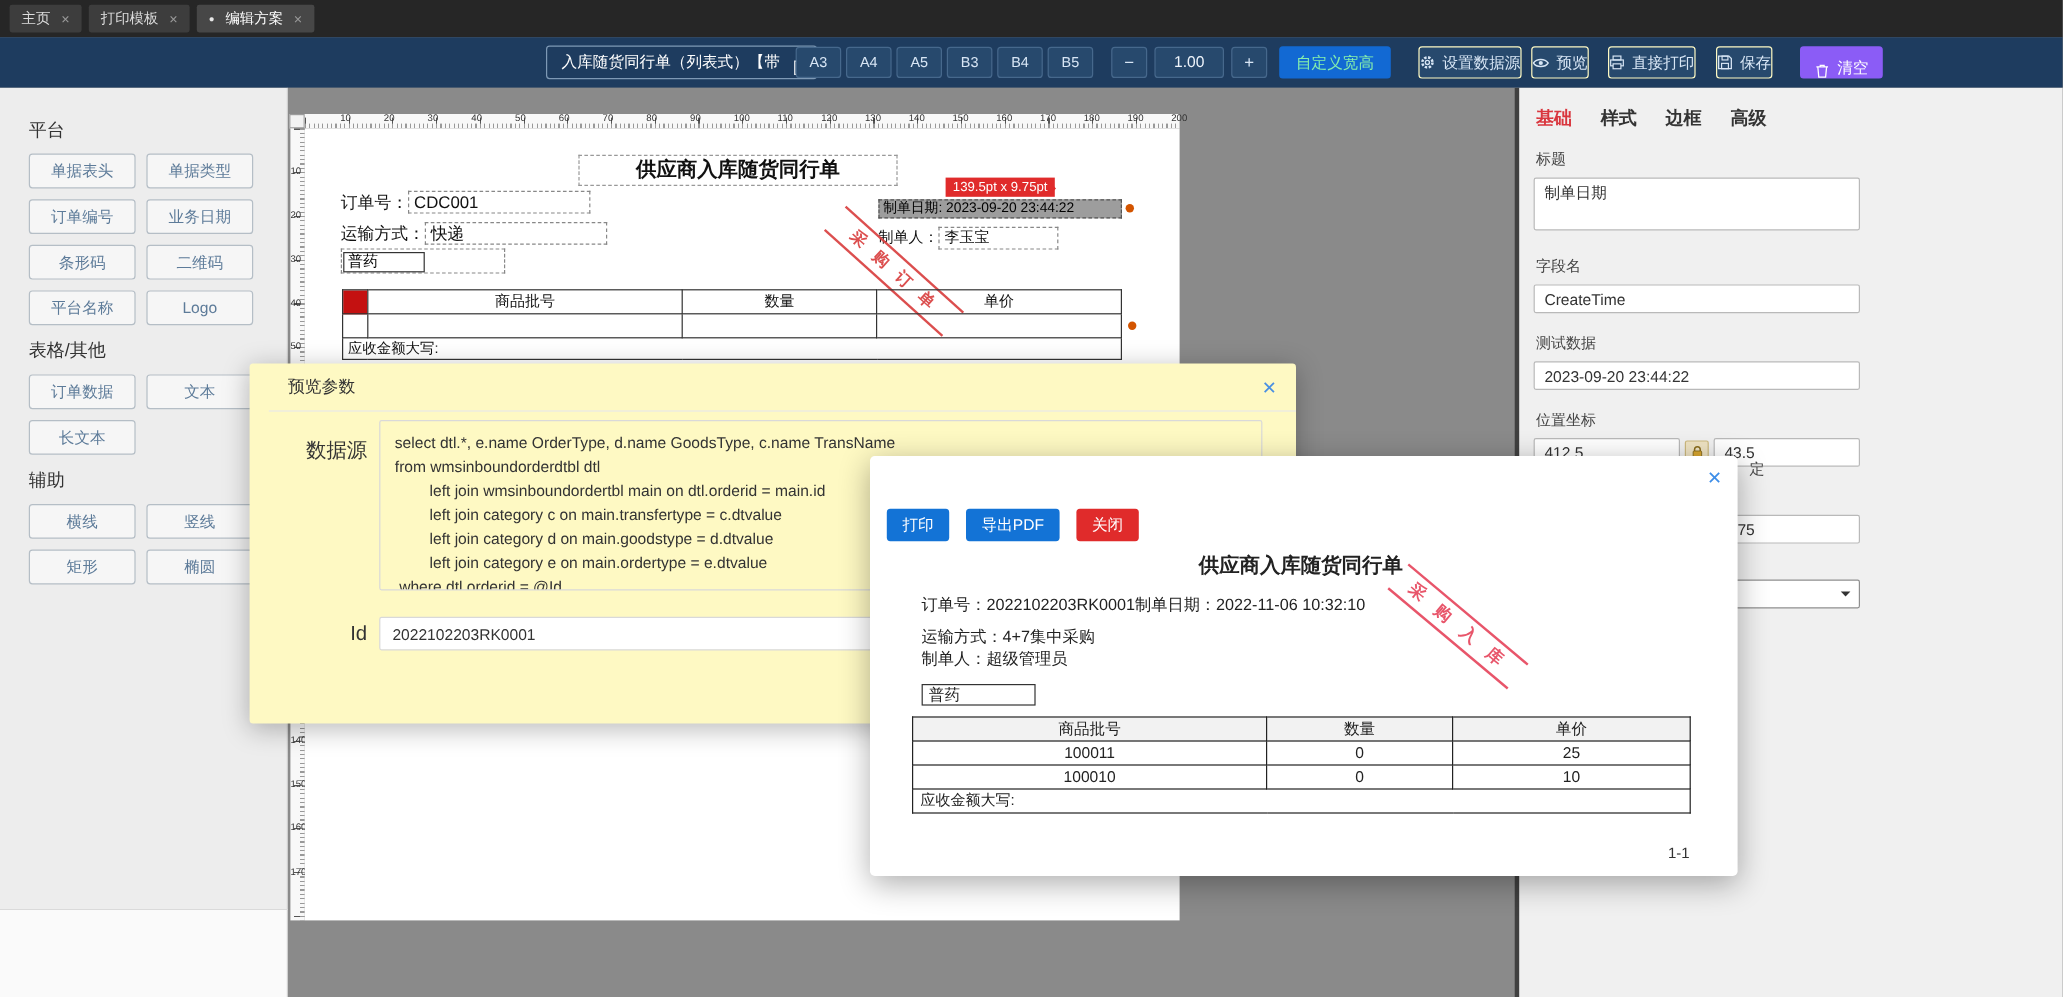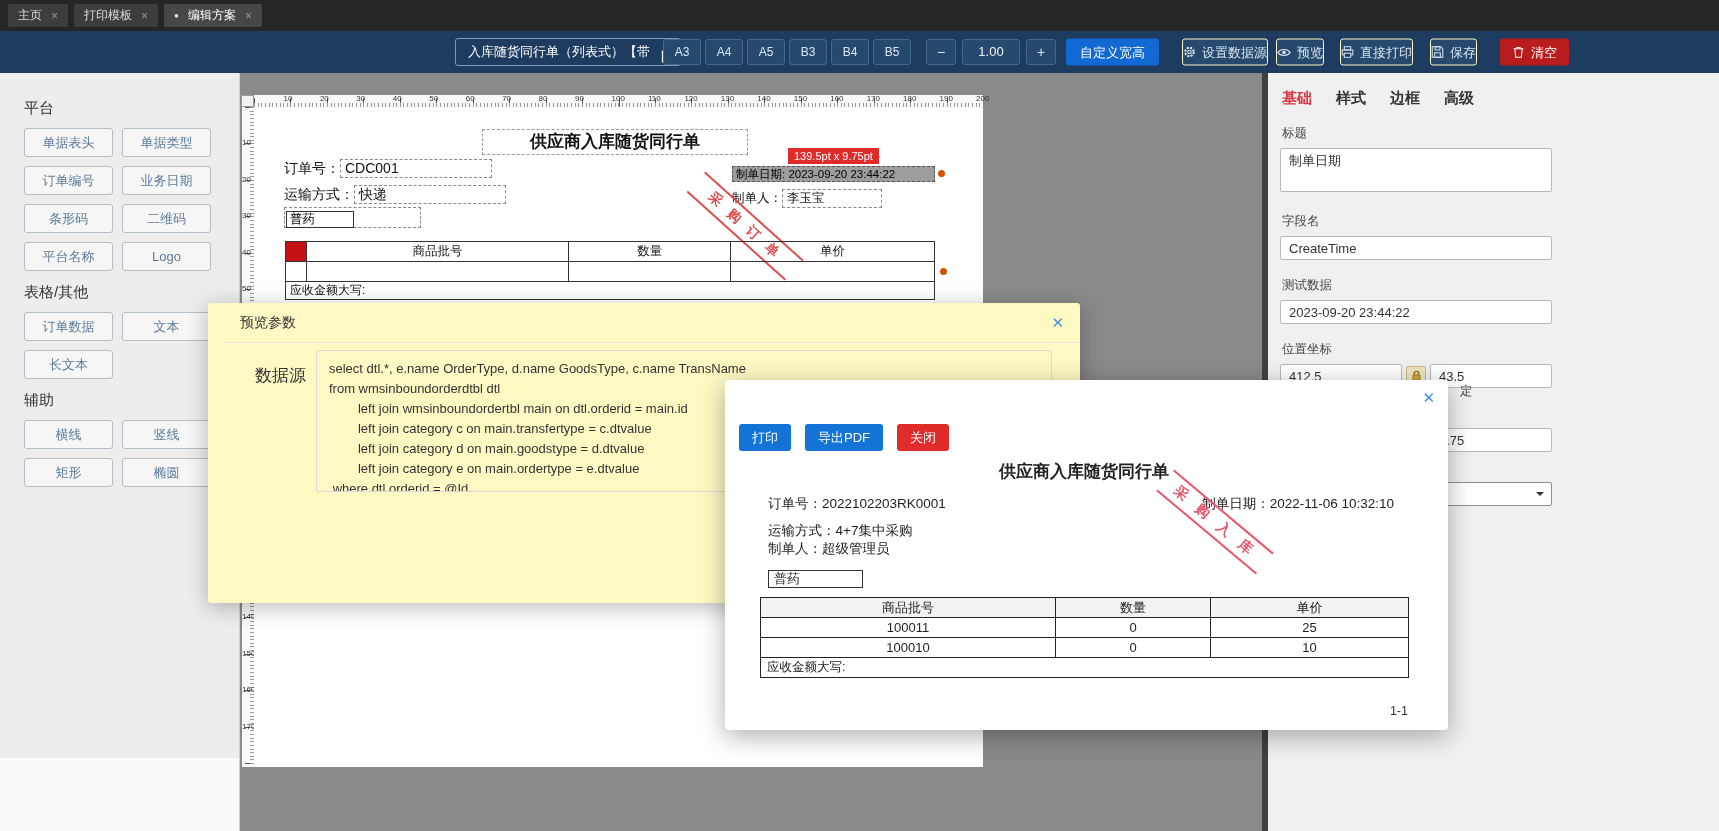--- a/index.html
+++ b/index.html
@@ -17,23 +17,23 @@
   .toolbar { position:absolute; left:0; top:31px; width:1719px; height:42px; background:#1e3c5f; z-index:5; }
   .toolbar > * { position:absolute; top:50%; transform:translateY(-50%); }
   .tpl-name { left:455px; height:28px; border:1px solid #7e99b5; border-radius:3px; color:#fff; font-size:13px; line-height:26px; padding:0 30px 0 12px; white-space:nowrap; cursor:pointer; }
   .tpl-name .tpl-icon { position:absolute; right:8px; top:7px; }
   .paper-group { left:663px; display:flex; gap:4px; }
   .paper-btn { width:38px; height:26px; background:#27496d; border:1px solid #46688c; color:#d8e6f5; font-size:12px; border-radius:3px; cursor:pointer; }
   .zoom-group { left:926px; display:flex; gap:6px; align-items:center; }
   .zbtn { width:30px; height:26px; background:#27496d; border:1px solid #46688c; color:#d8e6f5; font-size:14px; border-radius:3px; cursor:pointer; }
   .zval { width:58px; height:26px; background:#27496d; border:1px solid #46688c; color:#eef4fb; font-size:13px; border-radius:3px; text-align:center; line-height:24px; cursor:text; }
   .tbtn { height:27px; display:flex; align-items:center; gap:6px; font-size:13px; border-radius:3px; cursor:pointer; border:none; white-space:nowrap; }
-  .tbtn.blue { background:#1269d3; color:#ffffff; padding:0 14px; }
+  .tbtn.blue { background:#1269d3; color:#86efac; padding:0 14px; }
   .tbtn.dark { background:#27496d; border:1px solid #fef9c3; color:#d8e6f5; padding:0 0; }
-  .tbtn.red  { background:#b91c1c; color:#fff; padding:0 12px; }
+  .tbtn.red  { background:#8b5cf6; color:#fff; padding:0 12px;align-items:flex-end; }
   .btn-custom { left:1066px; } .btn-ds { left:1182px; } .btn-preview { left:1276px; }
   .btn-print { left:1340px; } .btn-save { left:1430px; } .btn-clear { left:1500px; }
   .ic { display:inline-flex; align-items:center; }
 
   
   .sidebar { position:absolute; left:0; top:73px; width:240px; height:685px; background:#ededed; border-right:1px solid #cfcfcf; padding:14px 24px; }
   .sidebar-bottom { position:absolute; left:0; top:758px; width:240px; height:73px; background:#fafafa; border-right:1px solid #cfcfcf; }
   .sb-title { font-size:15px; color:#333; font-weight:500; margin:12px 0 10px; }
   .sb-grid { display:flex; flex-wrap:wrap; gap:9px; }
   .sb-btn { width:89px; height:29px; background:#f6f6f6; border:1px solid #b5bec6; border-radius:3px; color:#5d7ب99; color:#5d7b99; font-size:13px; cursor:pointer; }
@@ -68,21 +68,21 @@
   .d1 { left:684px; top:63px; } .d2 { left:686px; top:161px; }
   .c-drug { position:absolute; left:30px; top:100px; width:137px; height:21px; border:1px dashed #888; padding:1px; }
   .solid-box { display:inline-block; width:68px; height:17px; border:1px solid #333; font-size:12.5px; line-height:15px; padding-left:3px; }
   .c-stamp { position:absolute; left:425px; top:105px; width:132px; transform:rotate(42deg); border-top:2px solid #d94040; border-bottom:2px solid #d94040; color:#d94040; text-align:center; font-size:13.5px; font-weight:bold; letter-spacing:4px; padding:3px 0; white-space:nowrap; opacity:.92; }
   .c-table { position:absolute; left:31px; top:134px; width:650px; border-collapse:collapse; table-layout:fixed; font-size:12.5px; color:#111; }
   .c-table th,.c-table td { border:1px solid #333; height:20px; text-align:center; font-weight:normal; padding:0; }
   .redcell { background:#c41111; }
   .c-table .amt { text-align:left; font-size:12px; padding-left:4px; height:18px; }
 
   
-  .props { position:absolute; left:1262px; top:73px; width:457px; height:758px; background:#f0f0f0; border-left:6px solid #404040; padding:10px 12px; }
+  .props { position:absolute; left:1262px; top:73px; width:457px; height:758px; background:#f0f0f0; border-left:4px solid #404040; padding:10px 12px; }
   .ptabs { display:flex; gap:24px; margin:6px 0 0 2px; }
   .ptab { font-size:15px; font-weight:bold; color:#333; cursor:pointer; }
   .ptab.active { color:#d9363e; }
   .plabel { margin:17px 0 6px 2px; font-size:12.5px; color:#444; }
   .pinput { width:272px; height:24px; border:1px solid #b9b9b9; border-radius:2px; background:#fff; font-size:13px; color:#333; padding:0 8px; }
   .pinput.tall { height:44px; resize:none; padding:4px 8px; line-height:16px; }
   .pinput.half { width:122px; }
   .prow { width:272px; display:flex; justify-content:space-between; align-items:center; }
   .lock { display:inline-flex; width:20px; height:20px; align-items:center; justify-content:center; background:#efe3c3; border:1px solid #cdb97e; border-radius:2px; cursor:pointer; }
   .plabel-partial { position:absolute; left:192px; top:310px; font-size:12.5px; color:#444; }
@@ -102,21 +102,21 @@
   .id-input { width:760px; height:28px; border:1px solid #d9d9d9; border-radius:2px; padding:0 10px; font-size:13px; color:#333; }
 
   
   .modal2 { position:absolute; left:725px; top:380px; width:723px; height:350px; background:#fff; border-radius:4px; box-shadow:0 6px 26px rgba(0,0,0,.32); z-index:20; }
   .m2-x { position:absolute; right:13px; top:9px; color:#3e8ee8; font-size:15px; cursor:pointer; }
   .m2-btns { position:absolute; left:14px; top:44px; display:flex; gap:14px; }
   .mbtn { height:27px; border:none; border-radius:3px; color:#fff; font-size:13px; padding:0 13px; cursor:pointer; }
   .mbtn.blue { background:#1373d6; } .mbtn.red { background:#e02b2b; }
   .m2-doc { position:absolute; left:35px; top:80px; width:648px; color:#222; }
   .p-title { text-align:center; font-size:17px; font-weight:bold; color:#222; }
-  .p-meta { display:flex; justify-content:space-between; padding:0 14px 0 8px; font-size:13.5px; margin-top:12px; }
+  .p-meta { display:flex; padding:0 14px 0 8px; font-size:13.5px; margin-top:12px; }
   .p-drug { margin:12px 0 0 8px; width:95px; height:18px; border:1px solid #333; font-size:13px; line-height:16px; padding-left:5px; }
   .p-table { width:648px; border-collapse:collapse; table-layout:fixed; margin-top:9px; font-size:13px; }
   .p-table th { background:#f2f2f2; font-weight:500; }
   .p-table th,.p-table td { border:1px solid #222; height:20px; text-align:center; padding:0; }
   .p-table .amt { text-align:left; padding-left:6px; font-size:12.5px; }
   .p-stamp { position:absolute; left:425px; top:128px; width:130px; transform:rotate(40deg); border-top:2px solid #e8556a; border-bottom:2px solid #e8556a; color:#e8556a; text-align:center; font-size:14px; font-weight:bold; letter-spacing:5px; padding:3px 0; white-space:nowrap; }
   .p-page { position:absolute; right:40px; bottom:12px; font-size:12.5px; color:#333; }
 </style>
 </head>
 <body>
@@ -386,20 +386,24 @@
   <div class="m1-body">
     <div class="m1-row">
       <div class="m1-label">数据源</div>
       <div class="sql-box">select dtl.*, e.name OrderType, d.name GoodsType, c.name TransName
 from wmsinboundorderdtbl dtl
         left join wmsinboundordertbl main on dtl.orderid = main.id
         left join category c on main.transfertype = c.dtvalue
         left join category d on main.goodstype = d.dtvalue
         left join category e on main.ordertype = e.dtvalue
  where dtl.orderid = @Id</div>
+    </div>
+    <div class="m1-row m1-row2">
+      <div class="m1-label">Id</div>
+      <input class="id-input" value="2022102203RK0001" style="">
     </div>
   </div>
 </div>
 
 <div class="modal2">
   <div class="m2-x">✕</div>
   <div class="m2-btns">
     <button class="mbtn blue">打印</button>
     <button class="mbtn blue">导出PDF</button>
     <button class="mbtn red">关闭</button>

